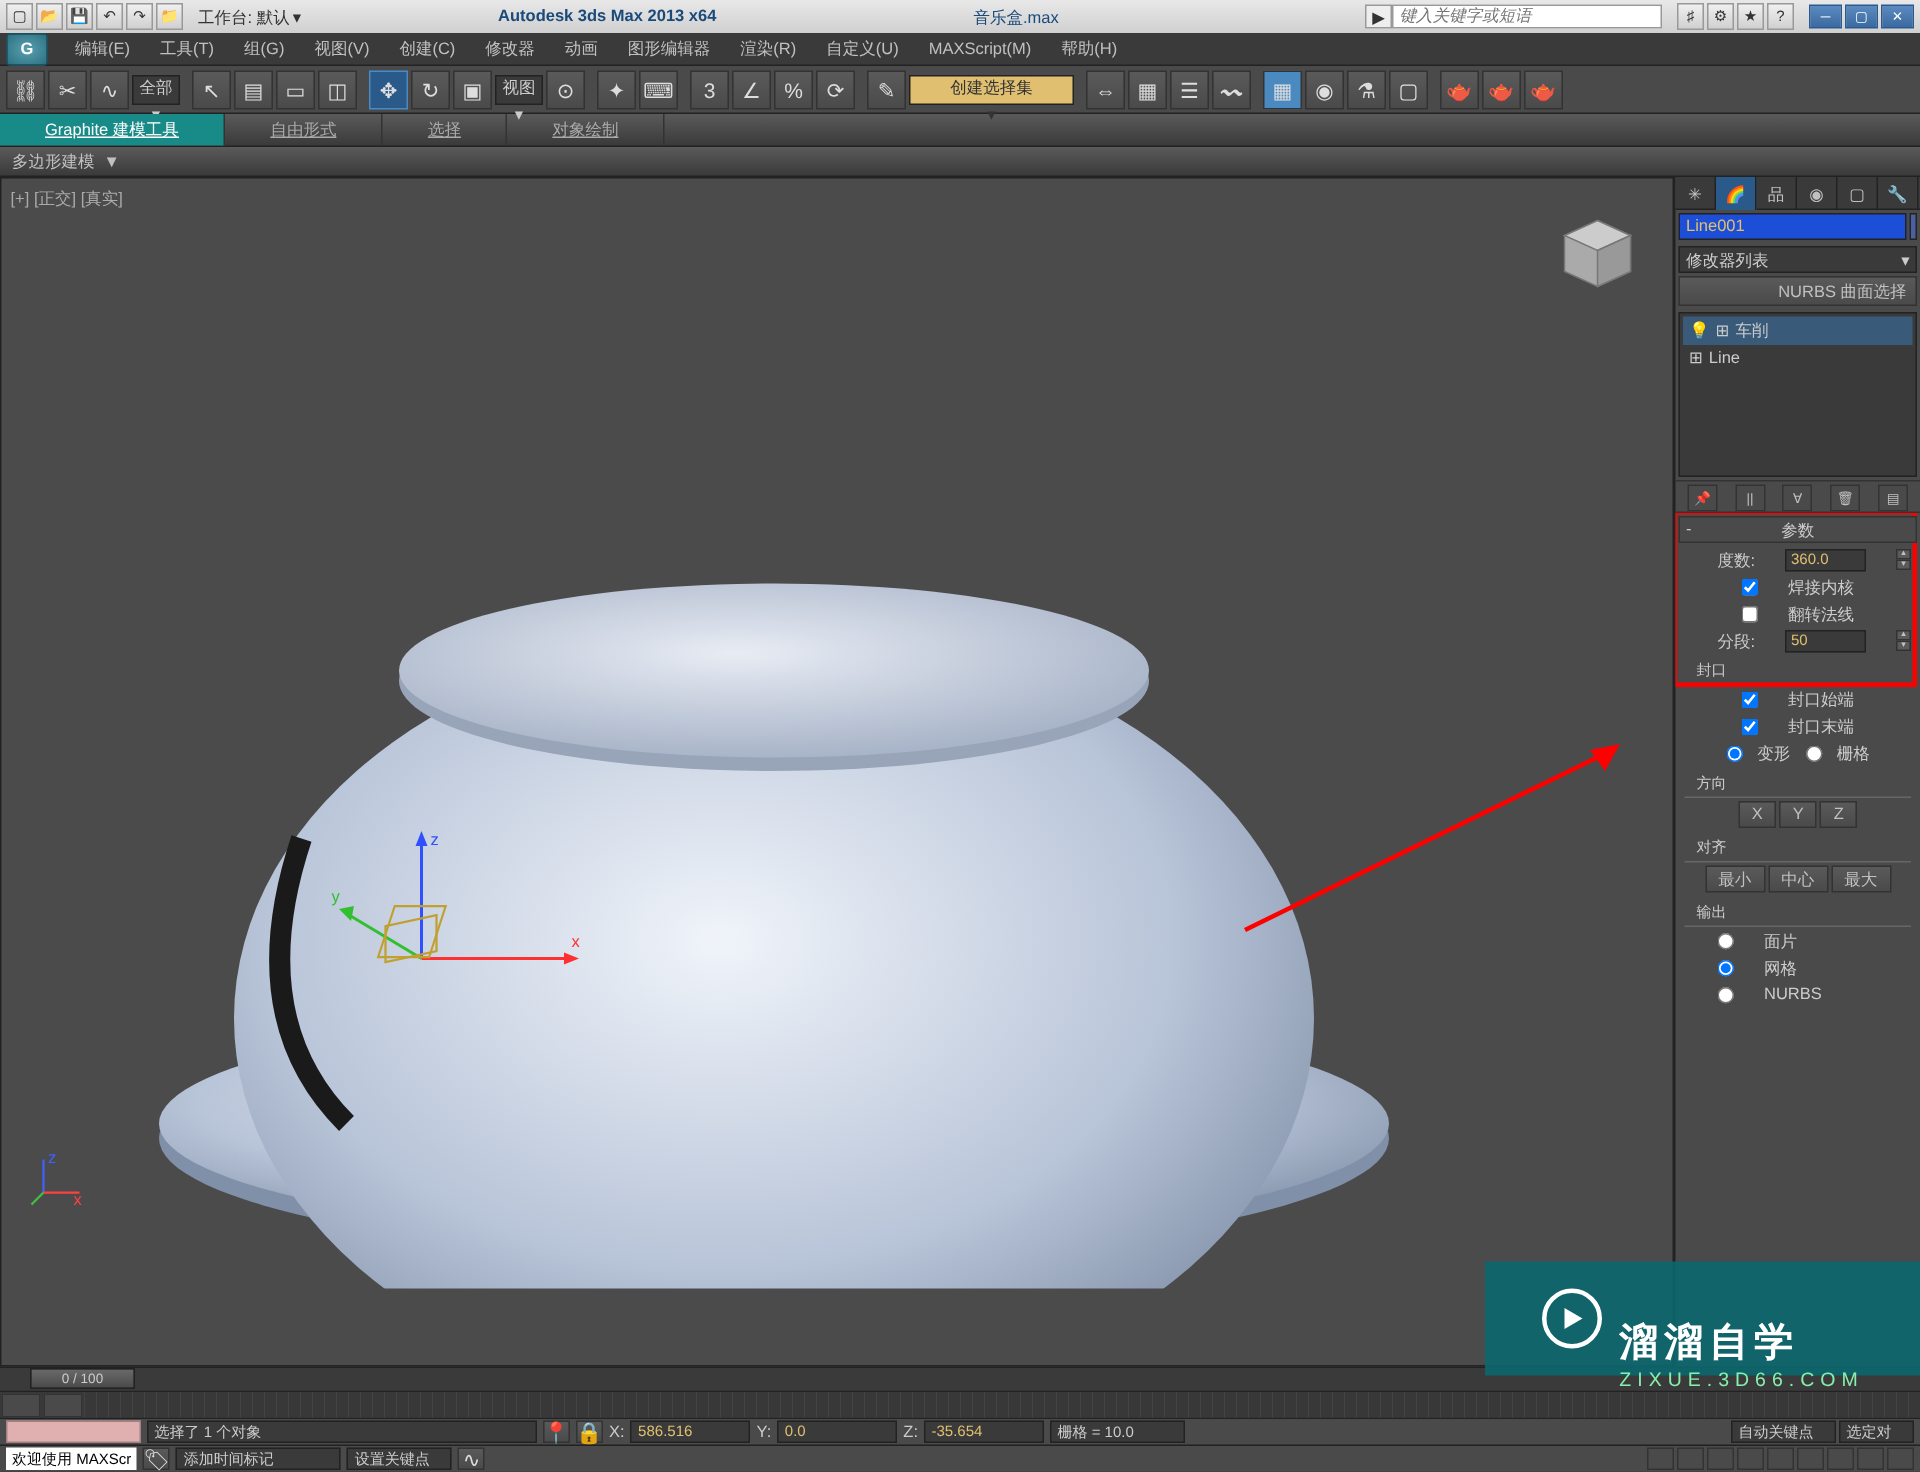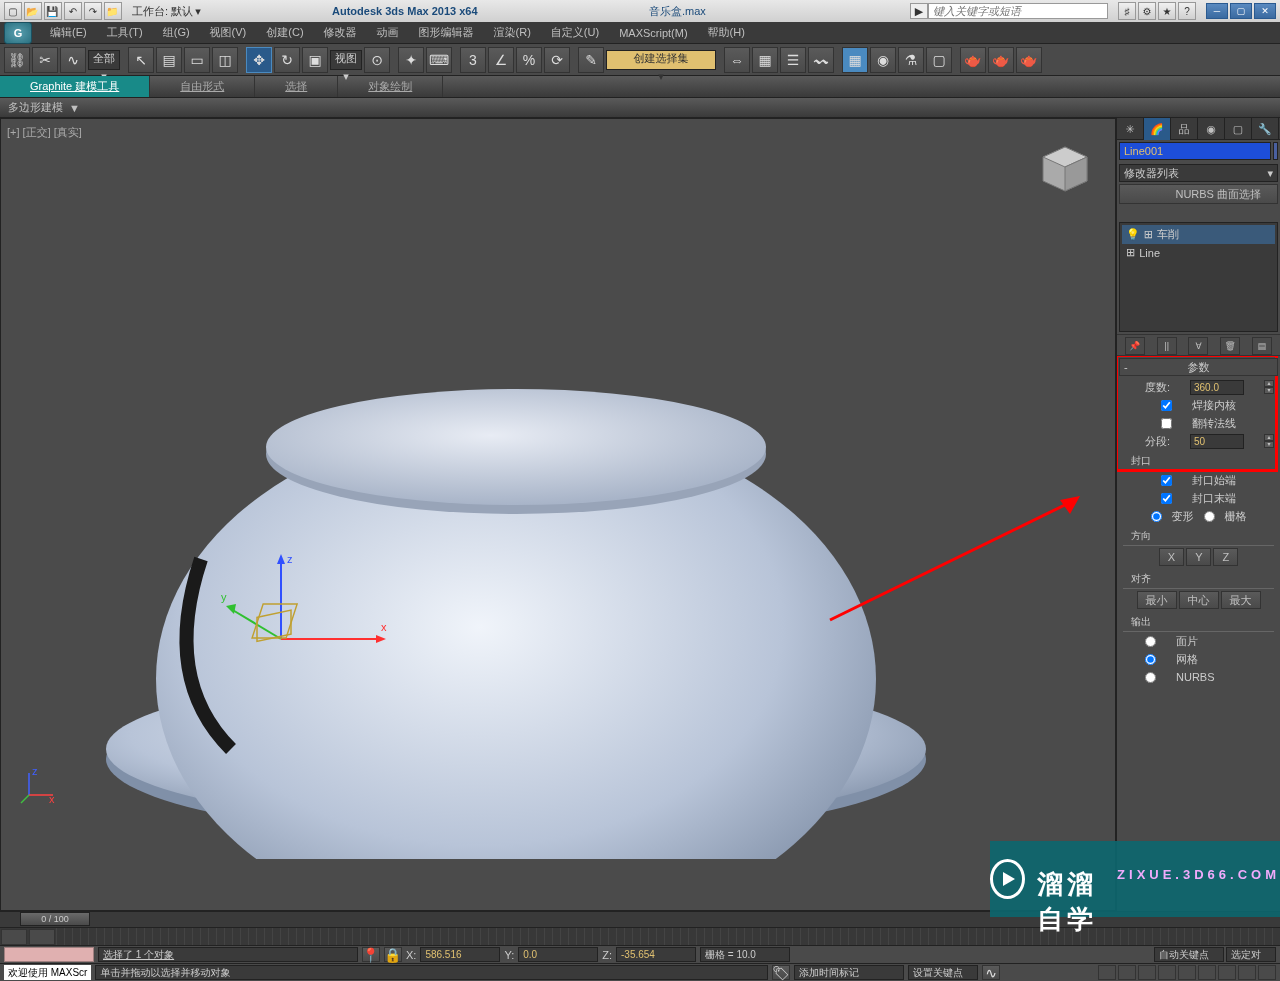--- a/index.html
+++ b/index.html
@@ -93,23 +93,23 @@
 .welcome { background:#fff;color:#000;padding:0 4px;height:15px;display:flex;align-items:center;font-size:10px; }
 .right-controls { display:flex;gap:2px;margin-left:auto; }
 .rc-btn { width:18px;height:15px;background:#4a4a4a;border:1px solid #333; }
 
 
 .red-arrow { position: absolute; pointer-events: none; }
 
 
 .watermark { position: absolute; right: 0; bottom: 64px; width: 290px; height: 76px; background: rgba(13,102,110,0.92); display:flex;align-items:center;justify-content:center;gap:12px;color:#fff; }
 .watermark .play { width:40px;height:40px;border:3px solid #fff;border-radius:50%;display:flex;align-items:center;justify-content:center; }
-.watermark .txt { display:flex;flex-direction:row;margin-top:46px; }
+.watermark .txt { display:flex;flex-direction:column;margin-top:46px; }
 .watermark .big { font-size:26px;font-weight:bold;letter-spacing:4px; }
-.watermark .small { font-size:13px;letter-spacing:4px;color:#f0abfc;font-weight:bold; }
+.watermark .small { font-size:13px;letter-spacing:4px;color:#86efac; }
 
 .mini-axis { position:absolute;left:18px;bottom:105px;width:40px;height:40px; }
 </style>
 </head>
 <body>
 
 <div class="titlebar">
   <div class="qat">
     <div class="qat-btn">▢</div>
     <div class="qat-btn">📂</div>
@@ -284,21 +284,21 @@
       <div class="cmd-tab">🔧</div>
     </div>
     <div class="obj-name">
       <input value="Line001" style="">
       <div class="color-swatch"></div>
     </div>
     <div class="mod-dropdown">
       <span>修改器列表</span>
         <span>▾</span>
     </div>
-    <div class="mod-btn" style="margin:0 2px 16px 2px;justify-content:flex-end;padding-right:16px;">NURBS 曲面选择</div>
+    <div class="mod-btn" style="margin:0 2px 2px 2px;justify-content:flex-end;padding-right:6px;">NURBS 曲面选择</div>
     <div class="mod-stack">
       <div class="mod-stack-item sel">
           <span>💡</span>
           <span>⊞</span>
           <span>车削</span>
         </div>
       <div class="mod-stack-item">
           <span>⊞</span>
           <span>Line</span>
         </div>
@@ -394,39 +394,38 @@
 </div>
 
 <div class="track-bar">
   <div class="track-btn"></div>
   <div class="track-btn"></div>
   <div class="track-ruler"></div>
 </div>
 
 <div class="status1">
   <div style="width:90px;height:15px;background:#e0b0b0;border:1px solid #a08080;"></div>
-  <div class="status-field" style="width:260px;text-decoration:underline;">选择了 1 个对象</div>
+  <div class="status-field" style="width:260px;">选择了 1 个对象</div>
   <div class="tool-btn" style="width:18px;height:15px;">📍</div>
   <div class="tool-btn" style="width:18px;height:15px;">🔒</div>
   <span style="color:#ccc;">X:</span>
   <div class="coord-field">586.516</div>
   <span style="color:#ccc;">Y:</span>
   <div class="coord-field">0.0</div>
   <span style="color:#ccc;">Z:</span>
   <div class="coord-field">-35.654</div>
   <div class="status-field" style="width:90px;">栅格 = 10.0</div>
   <div class="right-controls">
     <div class="status-field" style="width:70px;">自动关键点</div>
     <div class="status-field" style="width:50px;">选定对</div>
   </div>
 </div>
 
 <div class="status2">
   <div class="welcome">欢迎使用  MAXScr</div>
-  <div class="status-field" style="flex:1;">单击并拖动以选择并移动对象</div>
   <div class="tool-btn" style="width:18px;height:15px;">🏷</div>
   <div class="status-field" style="width:110px;">添加时间标记</div>
   <div class="status-field" style="width:70px;">设置关键点</div>
   <div class="tool-btn" style="width:18px;height:15px;">∿</div>
   <div class="status-field" style="width:90px;margin-top:36px;">关键点过滤器</div>
   <div class="right-controls">
     <div class="rc-btn"></div>
     <div class="rc-btn"></div>
     <div class="rc-btn"></div>
     <div class="rc-btn"></div>

